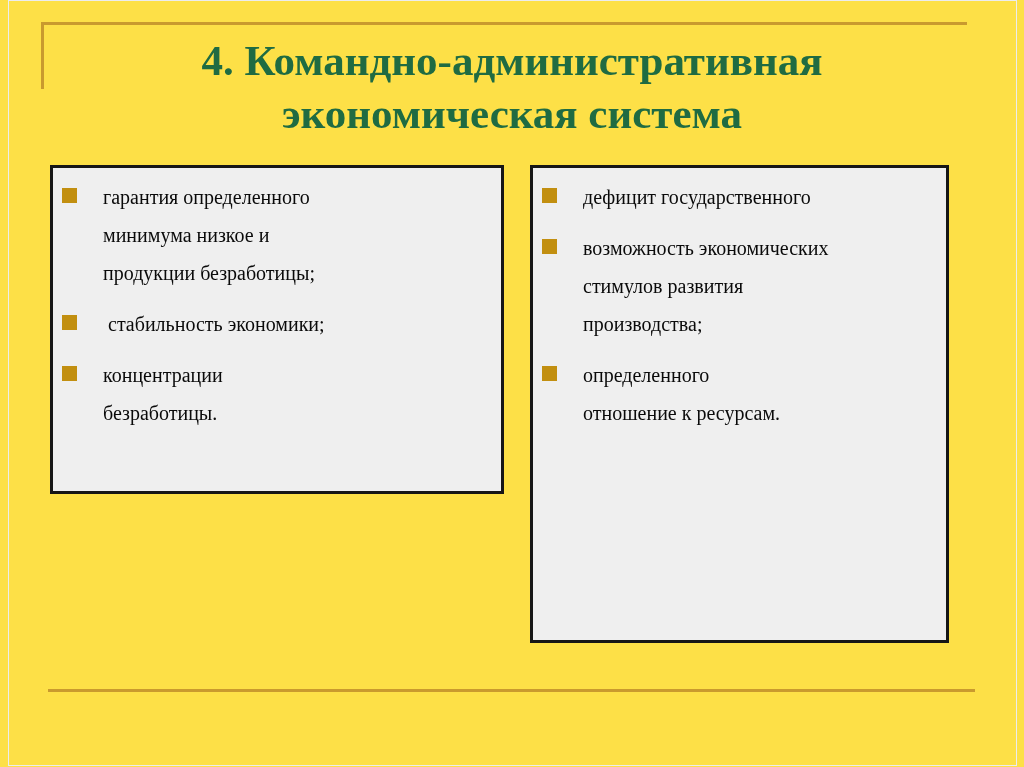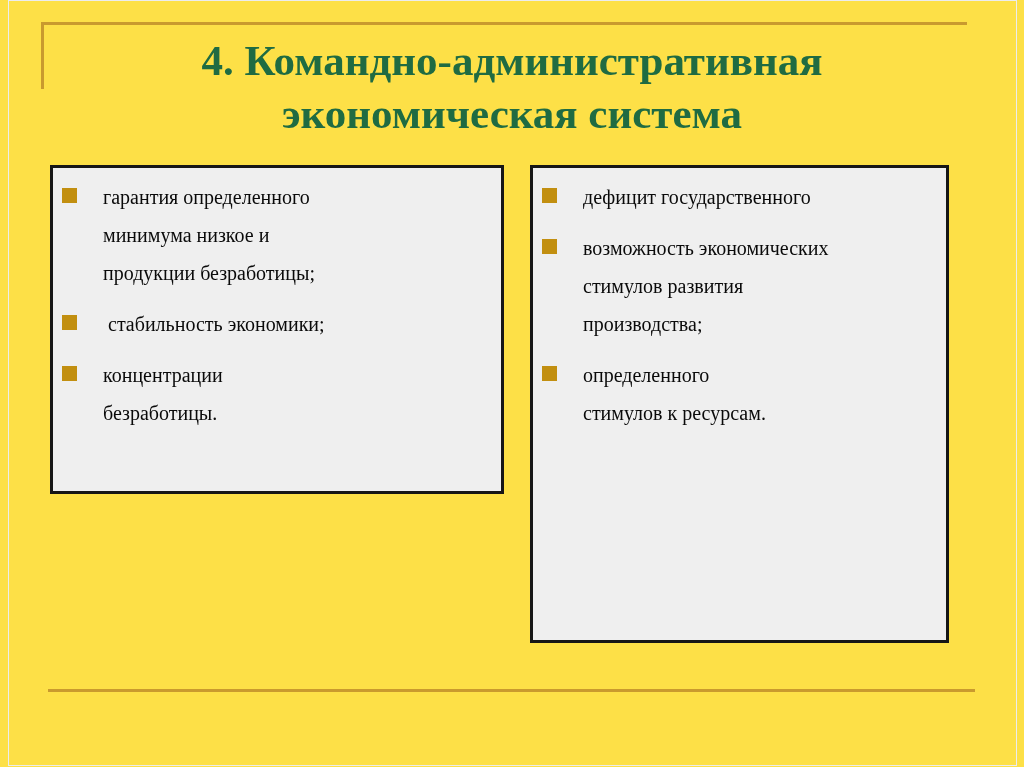--- a/index.html
+++ b/index.html
@@ -110,19 +110,19 @@
     </div>
     <div class="item">
       <span class="bullet"></span>
       <span class="line">возможность экономических</span>
       <span class="line">стимулов развития</span>
       <span class="line">производства;</span>
     </div>
     <div class="item">
       <span class="bullet"></span>
       <span class="line">определенного</span>
-      <span class="line">стимулов к ресурсам.</span>
+      <span class="line">отношение к ресурсам.</span>
     </div>
   </div>
 
   <div class="bottom-rule"></div>
 
 </div>
 
 </body></html>

